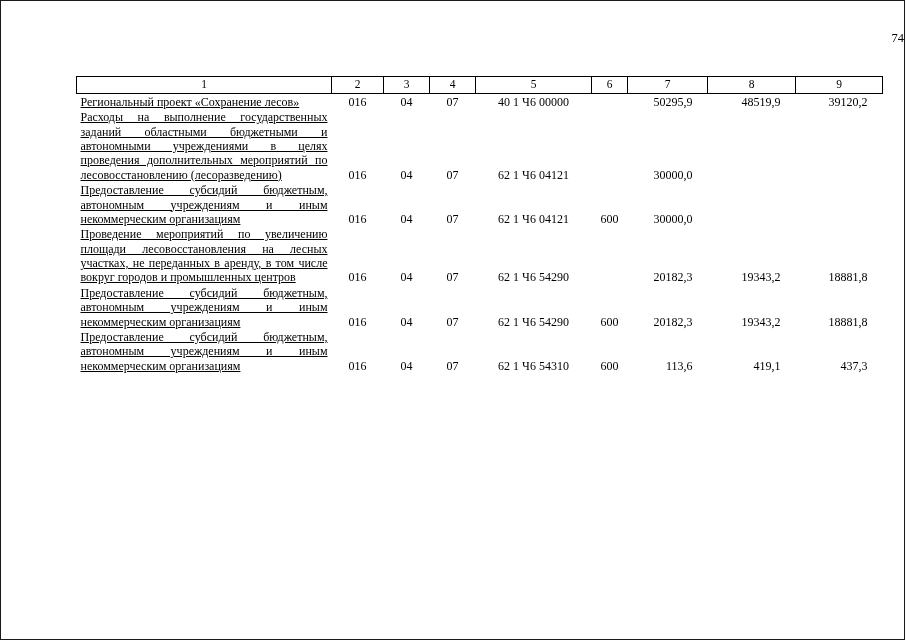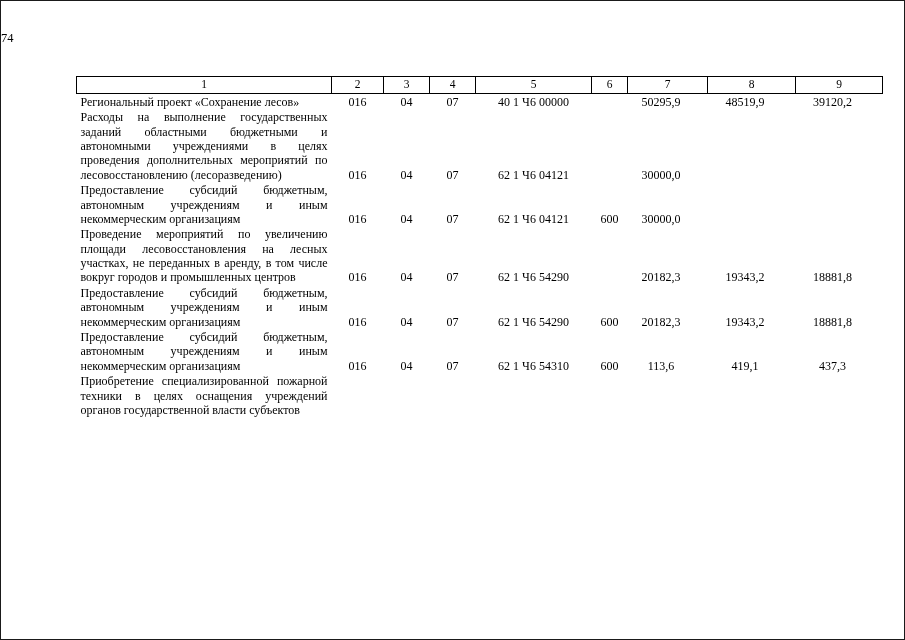--- a/index.html
+++ b/index.html
@@ -8,21 +8,21 @@
     height: 640px;
     box-sizing: border-box;
     border: 1px solid #1a1a1a;
     font-family: "Liberation Serif", serif;
     color: #000000;
     overflow: hidden;
     position: relative;
   }
   .page-number {
     margin-top: 30px;
-    text-align: left;
+    text-align: right;
     font-size: 12.5px;
   }
   table.budget-table {
     border-collapse: collapse;
     table-layout: fixed;
     width: 806px;
     margin: 30px 0 0 75px;
     font-size: 12px;
     line-height: 1.2;
   }
@@ -45,27 +45,28 @@
   }
   tbody td {
     vertical-align: bottom;
     padding: 1px 2px 0 2px;
     font-size: 12px;
   }
   tbody td.c1 {
     text-align: justify;
     padding-left: 4px;
     padding-right: 4px;
+    text-decoration: underline;
   }
   tbody td.c2, tbody td.c3, tbody td.c4, tbody td.c5, tbody td.c6 {
     text-align: center;
     white-space: nowrap;
   }
   tbody td.c7, tbody td.c8, tbody td.c9 {
-    text-align: center;
+    text-align: right;
     padding-right: 15px;
     white-space: nowrap;
   }
 </style>
 </head>
 <body>
 
 <div class="page-number">74</div>
 
 <table class="budget-table">
@@ -153,25 +154,14 @@
         <td class="c1">Предоставление субсидий бюджетным, автономным учреждениям и иным некоммерческим организациям</td>
         <td class="c2">016</td>
         <td class="c3">04</td>
         <td class="c4">07</td>
         <td class="c5">62 1 Ч6 54310</td>
         <td class="c6">600</td>
         <td class="c7">113,6</td>
         <td class="c8">419,1</td>
         <td class="c9">437,3</td>
       </tr>
-      <tr>
-        <td class="c1">Приобретение специализированной пожарной техники в целях оснащения учреждений органов государственной власти субъектов</td>
-        <td class="c2"></td>
-        <td class="c3"></td>
-        <td class="c4"></td>
-        <td class="c5"></td>
-        <td class="c6"></td>
-        <td class="c7"></td>
-        <td class="c8"></td>
-        <td class="c9"></td>
-      </tr>
     </tbody>
 </table>
 
 </body></html>

